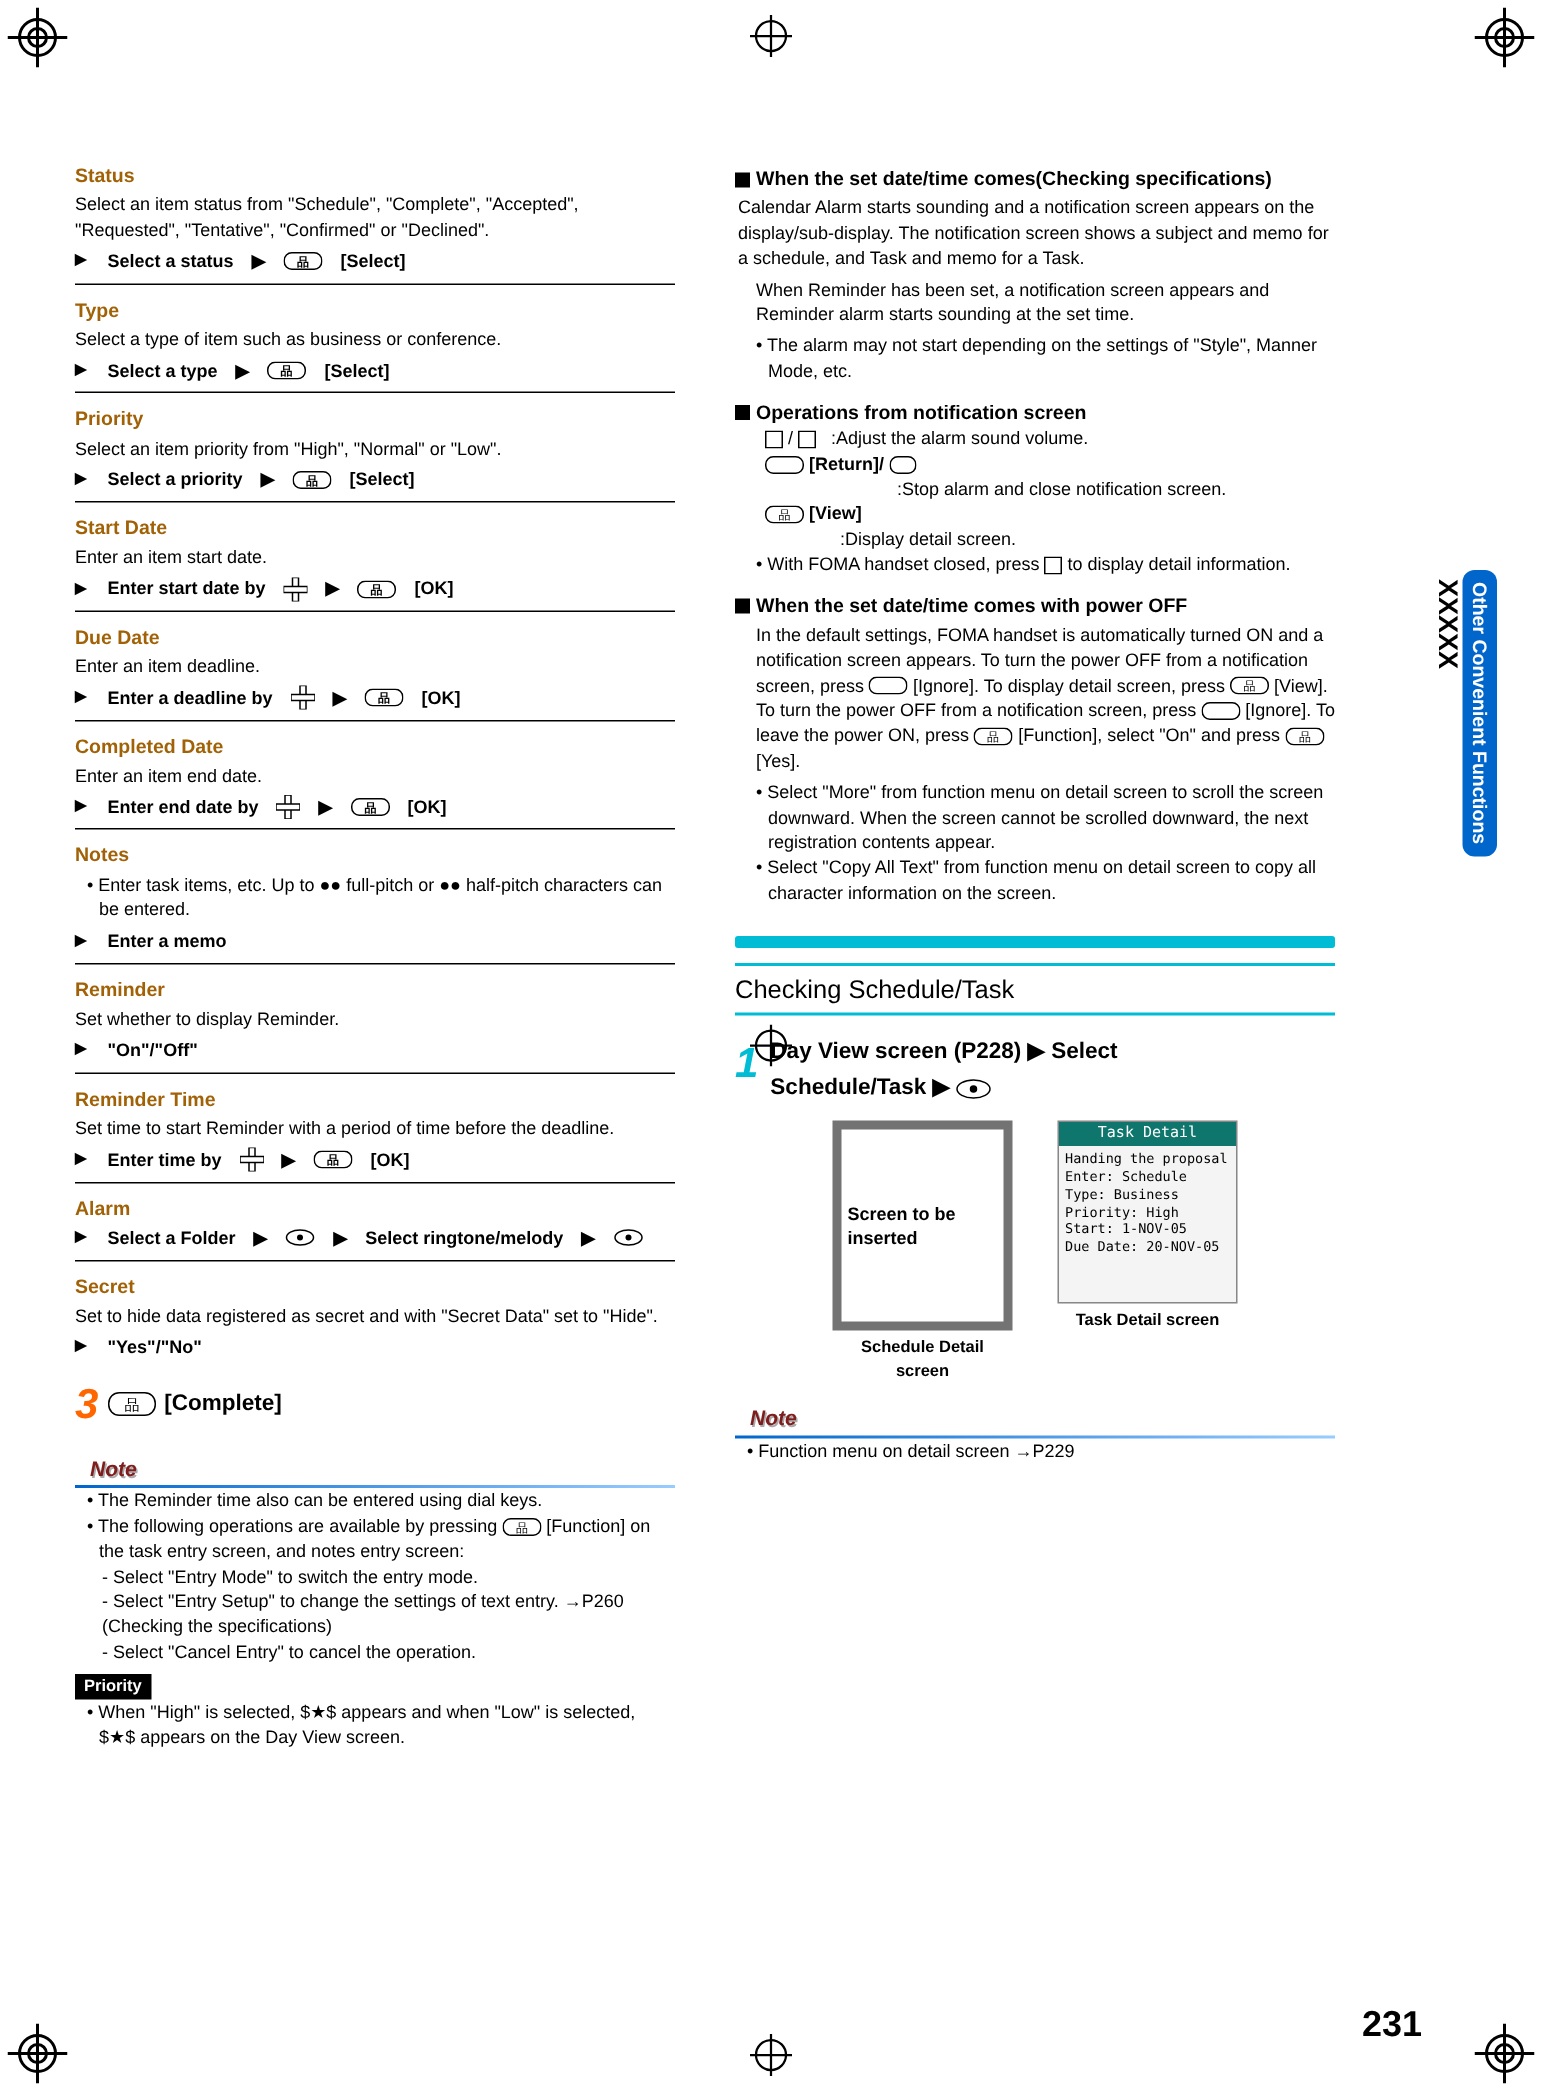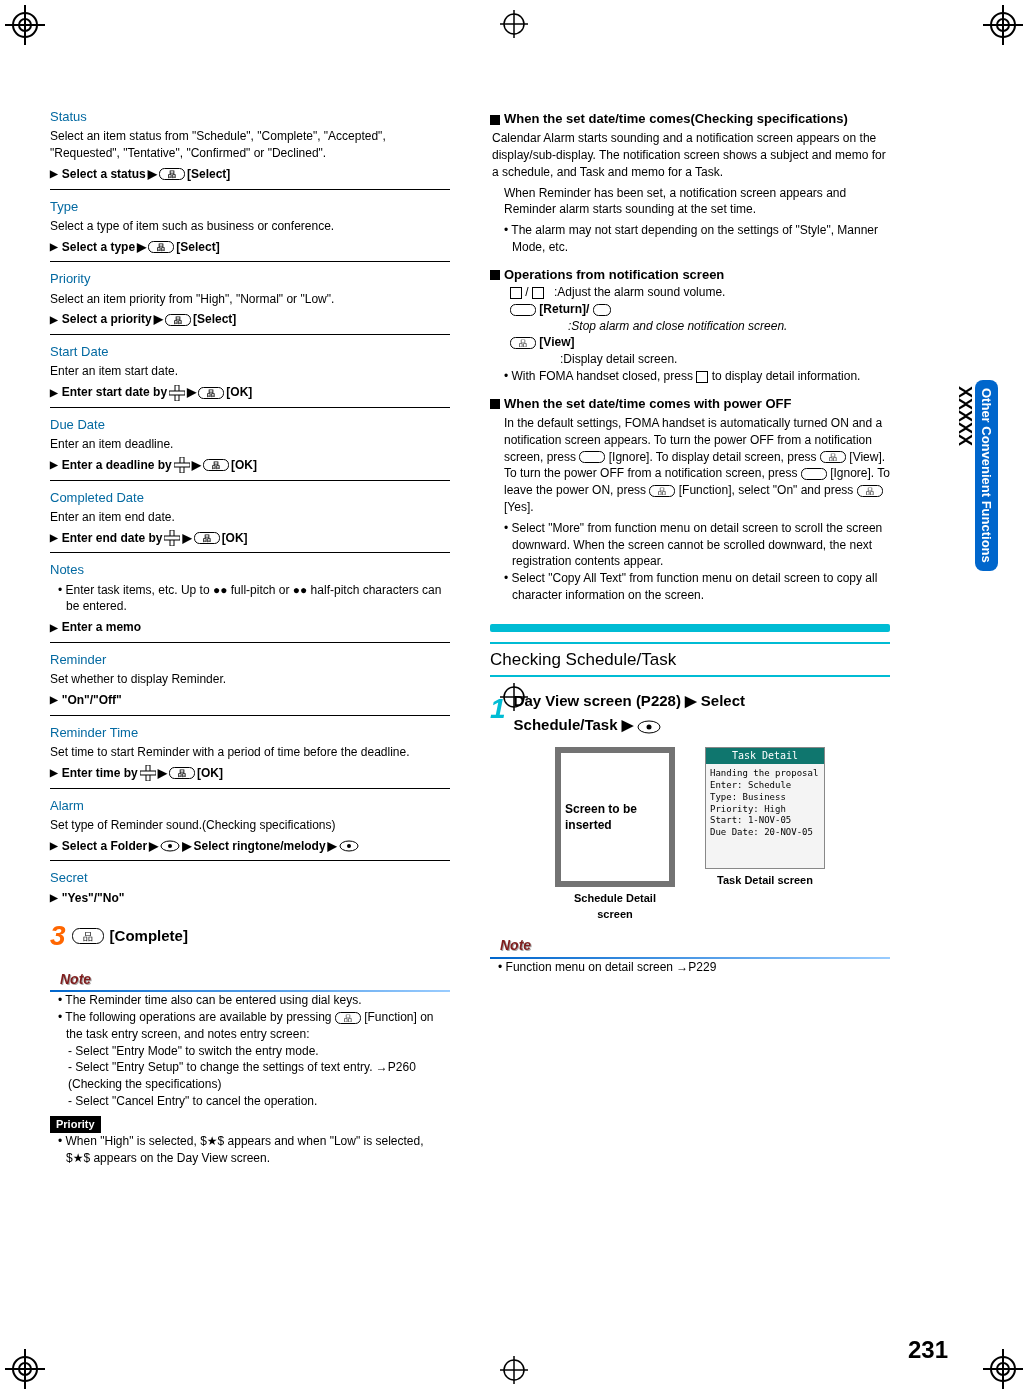--- a/index.html
+++ b/index.html
@@ -1,21 +1,21 @@
 <!DOCTYPE html>
 <html><head>
 <meta charset="utf-8">
 <style>
 body { margin:0; padding:0; font-family: Arial, Helvetica, sans-serif; background:#fff; }
 .page { width:1028px; height:1394px; position:relative; padding:40px 50px; box-sizing:border-box; }
 .content { display:flex; gap:40px; margin-top:60px; }
 .col { width:400px; font-size:12px; color:#000; line-height:1.4; }
-.section-title { color:#0369a1; font-weight:normal; font-size:13px; margin-top:8px; }
+.section-title { color:#a16207; font-weight:bold; font-size:13px; margin-top:8px; }
 .desc { margin:2px 0 4px 0; }
-.action { font-weight:bold; margin:2px 0 6px 0; display:flex; align-items:center; flex-wrap:wrap; gap:2px; }
+.action { font-weight:bold; margin:2px 0 6px 0; display:flex; align-items:center; flex-wrap:wrap; gap:12px; }
 .arrow::before { content:"▶"; font-size:10px; margin-right:2px; }
 .sep { border-top:1px solid #000; margin:4px 0; }
 .bullet { margin-left:8px; text-indent:-8px; padding-left:8px; }
 .svg-btn { display:inline-flex; vertical-align:middle; }
 .step3 { display:flex; align-items:center; gap:6px; margin-top:10px; }
 .step-num { color:#ff6600; font-size:28px; font-weight:bold; font-style:italic; }
 .complete-label { font-weight:bold; font-size:15px; }
 .note-hdr { margin-top:14px; }
 .note-txt { color:#7f1d1d; font-weight:bold; font-size:14px; font-style:italic; text-shadow:1px 1px 0 #aaa; padding:2px 10px; }
 .note-line { height:2px; background:linear-gradient(to right,#0066cc, #9cf); margin-top:1px; }
@@ -190,35 +190,35 @@
             </svg>
           </span> ▶ <span class="svg-btn">
             <svg width="26" height="12">
               <rect x="0.5" y="0.5" width="25" height="11" rx="5" fill="#fff" stroke="#000"></rect>
               <text x="13" y="9" text-anchor="middle" font-size="8">品</text>
             </svg>
           </span> <b>[OK]</b></div>
       <div class="sep"></div>
 
       <div class="section-title">Alarm</div>
-      <div class="desc">Set type of Reminder sound.(Checking specifications)</div>
       <div class="action arrow"><span>Select a Folder</span> ▶ <span class="svg-btn">
             <svg width="20" height="12">
               <ellipse cx="10" cy="6" rx="9" ry="5" fill="#fff" stroke="#000"></ellipse>
               <circle cx="10" cy="6" r="2" fill="#000"></circle>
             </svg>
           </span> ▶ <span>Select ringtone/melody</span> ▶ <span class="svg-btn">
             <svg width="20" height="12">
               <ellipse cx="10" cy="6" rx="9" ry="5" fill="#fff" stroke="#000"></ellipse>
               <circle cx="10" cy="6" r="2" fill="#000"></circle>
             </svg>
           </span></div>
       <div class="sep"></div>
 
       <div class="section-title">Secret</div>
+      <div class="desc">Set to hide data registered as secret and with "Secret Data" set to "Hide".</div>
       <div class="action arrow">
           <span>"Yes"/"No"</span>
         </div>
 
       <div class="step3">
         <span class="step-num">3</span>
         <span class="svg-btn">
             <svg width="32" height="16">
               <rect x="0.5" y="0.5" width="31" height="15" rx="7" fill="#fff" stroke="#000"></rect>
               <text x="16" y="12" text-anchor="middle" font-size="10">品</text>
@@ -265,21 +265,21 @@
           </span>&nbsp;&nbsp;&nbsp;<span>:Adjust the alarm sound volume.</span></div>
       <div style="margin-left:20px;"><span class="svg-btn">
             <svg width="26" height="12">
               <rect x="0.5" y="0.5" width="25" height="11" rx="5" fill="#fff" stroke="#000"></rect>
             </svg>
           </span> <b>[Return]/</b> <span class="svg-btn">
             <svg width="18" height="12">
               <rect x="0.5" y="0.5" width="17" height="11" rx="5" fill="#fff" stroke="#000"></rect>
             </svg>
           </span></div>
-      <div style="margin-left:78px;font-style:italic;">:Stop alarm and close notification screen.</div>
+      <div style="margin-left:108px;">:Stop alarm and close notification screen.</div>
       <div style="margin-left:20px;"><span class="svg-btn">
             <svg width="26" height="12">
               <rect x="0.5" y="0.5" width="25" height="11" rx="5" fill="#fff" stroke="#000"></rect>
               <text x="13" y="9" text-anchor="middle" font-size="8">品</text>
             </svg>
           </span> <b>[View]</b></div>
       <div style="margin-left:70px;">:Display detail screen.</div>
       <div class="bullet" style="margin-left:14px;">• <span>With FOMA handset closed, press</span> <span class="svg-btn">
             <svg width="12" height="12">
               <rect x="0.5" y="0.5" width="11" height="11" fill="#fff" stroke="#000"></rect>

